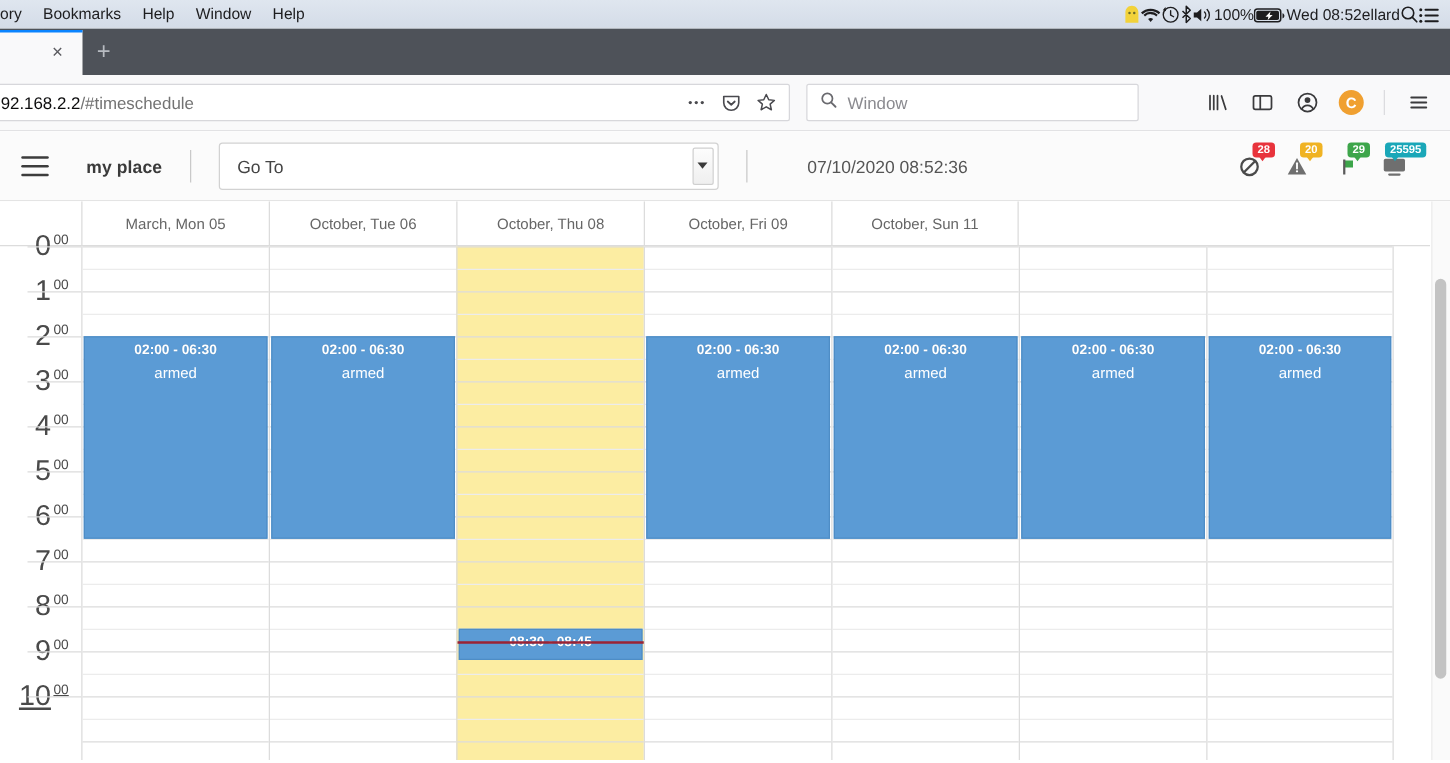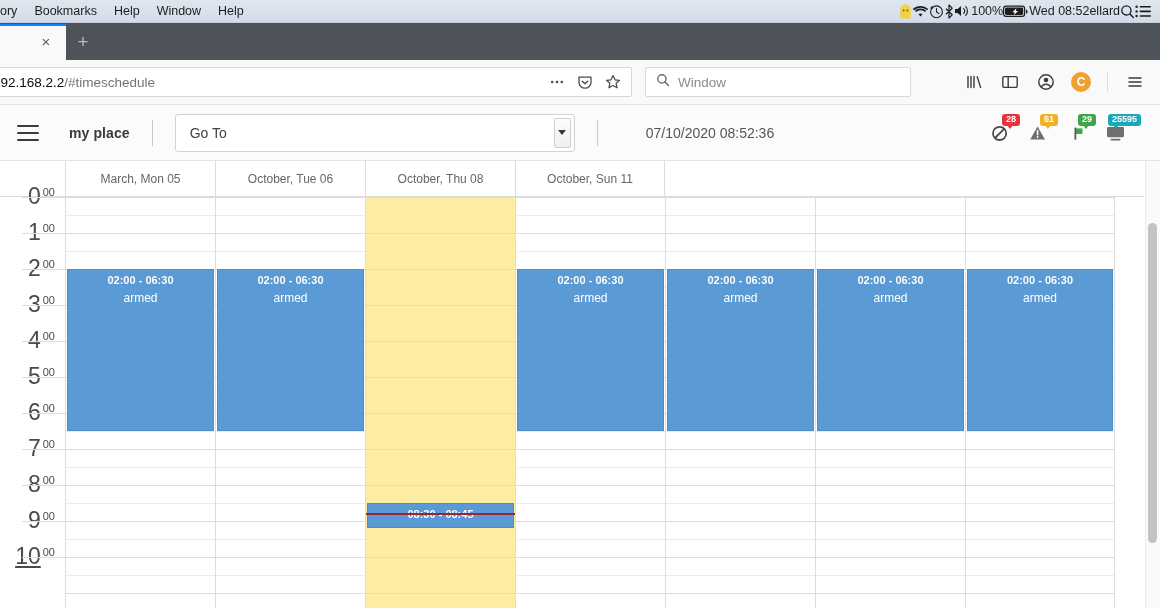--- a/index.html
+++ b/index.html
@@ -16,21 +16,21 @@
     background: linear-gradient(to bottom, #dfe6ef 0%, #d4dce8 100%);
     display: flex;
     align-items: center;
     font-size: 12.5px;
     color: #1d1d1f;
     position: relative;
     border-bottom: 1px solid #c3ccd8;
   }
   #macbar .mb-left { display: flex; align-items: center; gap: 17px; padding-left: 0px; }
   #macbar .mb-item { white-space: nowrap; }
-  #macbar .mb-right { position: absolute; right: 8px; display: flex; align-items: center; }
+  #macbar .mb-right { position: absolute; right: 8px; display: flex; align-items: flex-end; }
   .mb-ico { display: inline-flex; align-items: center; justify-content: center; }
   .pct { font-size: 12.5px; }
 
   
   #fxtabs {
     height: 37px;
     background: #4e5259;
     display: flex;
     align-items: flex-end;
     position: relative;
@@ -379,21 +379,21 @@
             <path d="M5 16 14.2 6.8" stroke="#4a4a4a" stroke-width="1.8"></path>
           </svg>
         <span class="badge" style="background:#e8333c;color:#e8333c"><span style="color:#fff">28</span></span>
       </span>
       <span class="badge-wrap">
         <svg width="22" height="22" viewBox="0 0 22 22">
             <path d="M9.6 4.4 17 17.6H2.2z" fill="#6f6f6f"></path>
             <path d="M9.6 8.6v4.2" stroke="#fff" stroke-width="1.5" stroke-linecap="round"></path>
             <circle cx="9.6" cy="15" r="0.9" fill="#fff"></circle>
           </svg>
-        <span class="badge" style="background:#f0b323;color:#f0b323"><span style="color:#fff">51</span></span>
+        <span class="badge" style="background:#f0b323;color:#f0b323"><span style="color:#fff">20</span></span>
       </span>
       <span class="badge-wrap">
         <svg width="22" height="22" viewBox="0 0 22 22">
             <path d="M9.4 6.4h7v5.6h-7z" fill="#3da54a"></path>
             <path d="M9.4 5.6v12" stroke="#5a5a5a" stroke-width="1.8"></path>
           </svg>
         <span class="badge" style="background:#3da54a;color:#3da54a"><span style="color:#fff">29</span></span>
       </span>
       <span class="badge-wrap">
         <svg width="26" height="22" viewBox="0 0 26 22">
@@ -405,20 +405,21 @@
     </div>
   </div>
 
   <div id="cal">
     <div id="calwrap">
       <div id="calhead">
         <div class="gutter"></div>
       <div class="dayhead">March, Mon 05</div>
           <div class="dayhead">October, Tue 06</div>
           <div class="dayhead">October, Thu 08</div>
+          <div class="dayhead">October, Fri 09</div>
           <div class="dayhead last">October, Sun 11</div>
         </div>
       <div id="calbody">
         <div id="grid">
           <div class="gutter-col">
               <div class="hourlabel" style="top: -12px;">
                 <span class="h">0</span>
                 <span class="m">00</span>
               </div>
               <div class="gutter-line" style="top: 0px;"></div>

